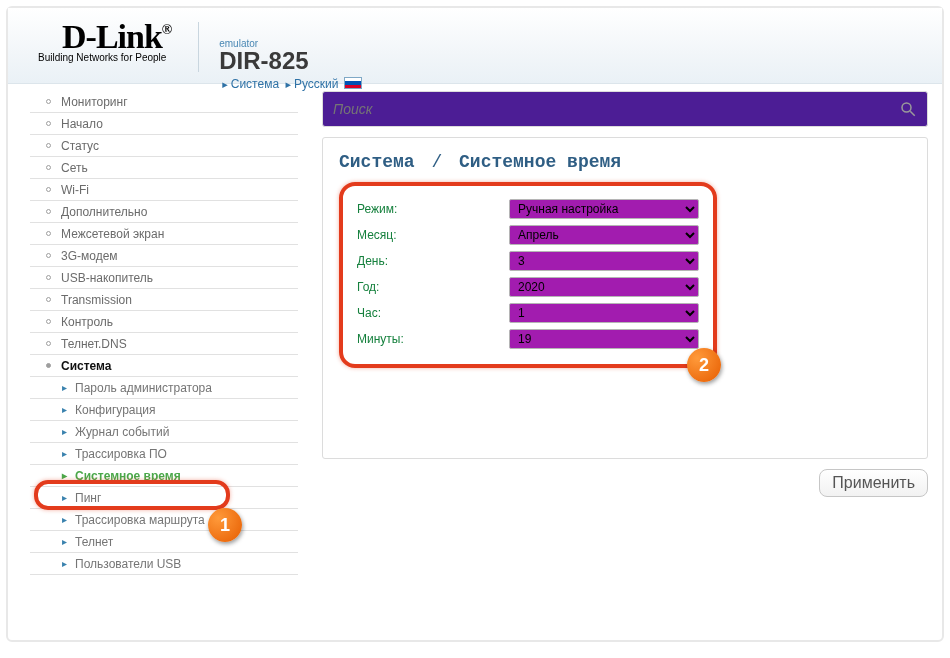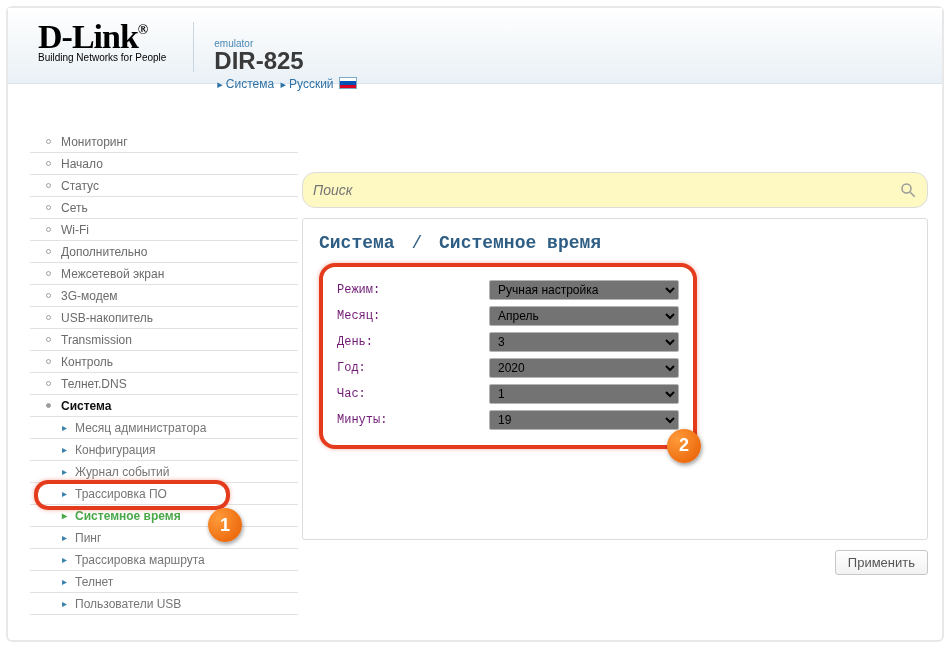--- a/index.html
+++ b/index.html
@@ -1,56 +1,56 @@
 <!DOCTYPE html>
 <html><head>
 <meta charset="utf-8">
 <style>
   * { box-sizing: border-box; margin: 0; padding: 0; }
   body { font-family: Arial, Helvetica, sans-serif; background: #fff; width: 950px; height: 658px; overflow: hidden; }
   .frame { border: 2px solid #e8e8e8; border-radius: 6px; margin: 6px; height: 636px; background: #fff; position: relative; }
   .header { background: linear-gradient(to bottom, #fff, #f2f6f9 60%, #eaf1f6); border-bottom: 1px solid #dce5eb; height: 76px; position: relative; padding: 10px 20px 0 30px; }
   .logo { display: inline-block; vertical-align: top; }
-  .logo-main { font-family: Georgia, serif; font-size: 34px; font-weight: 700; letter-spacing: -1px; color: #000; }
+  .logo-main { font-family: Georgia, serif; font-size: 34px; font-weight: 700; letter-spacing: -1px; color: #000; margin-left: 24px; }
   .logo-reg { font-size: 14px; vertical-align: top; position: relative; top: 4px; }
   .tagline { font-size: 10px; color: #000; margin-top: -4px; }
   .divider-v { display:inline-block; width:1px; height:50px; background:#c9d6df; margin: 4px 16px 0 22px; vertical-align: top;}
   .model-block { display:inline-block; vertical-align: top; margin-top: 20px;}
   .emu { color:#4a88b4; font-size:10px; }
   .model { font-size:24px; font-weight:700; color:#3a3a3a; line-height:1; }
   .crumbs { margin-top: 4px; font-size: 12px; }
   .crumb-arrow { color:#2f72a6; margin: 0 3px; font-size: 11px;}
   .crumb { color:#2f72a6; }
   .flag { display:inline-block; width:18px; height:12px; vertical-align: -1px; margin-left:2px; background: linear-gradient(to bottom, #fff 0 33%, #0052b4 33% 66%, #d80027 66% 100%); border:1px solid #7fa8c6;}
   
-  .layout { display:flex; height: calc(100% - 76px); padding: 32px 14px 10px 22px; gap: 4px; align-items: center; }
+  .layout { display:flex; height: calc(100% - 76px); padding: 7px 14px 10px 22px; gap: 24px; }
   .sidebar { width: 268px; flex-shrink:0; }
   .menu-item, .sub-item { display:flex; align-items:center; height:22px; border-bottom:1px solid #e1e1e1; font-size:12px; color:#6b6b6b; padding-left:16px; position:relative; cursor:pointer; background:#fff;}
   .menu-item .dot { width:5px; height:5px; border:1px solid #9e9e9e; border-radius:50%; margin-right:10px;}
   .menu-item.expanded { color:#111; font-weight:700;}
   .menu-item.expanded .dot { background:#9e9e9e;}
   .sub-item { padding-left: 32px; color:#757575;}
   .sub-item .chev { color:#3a82ae; margin-right:8px; font-size:10px;}
   .sub-item.active { color:#4aa84a; font-weight:700;}
   .sub-item.active .chev { color:#4aa84a; }
   .highlight1 { position:absolute; left: 26px; top: 472px; width: 196px; height: 30px; border: 4px solid #e33b1c; border-radius: 14px; pointer-events:none; box-shadow: 0 0 4px rgba(227,59,28,0.4);}
   
   .main { flex:1; position:relative; }
-  .search-wrap { border:1px solid #dcdcdc; border-radius:13px; height:36px; display:flex; align-items:center; padding: 0 10px; background:#fef9c3;}
+  .search-wrap { border:1px solid #dcdcdc; border-radius:3px; height:36px; display:flex; align-items:center; padding: 0 10px; background:#4c1d95;}
   .search-wrap input { border:none; outline:none; flex:1; font-size:14px; color:#888; font-style:italic; background:transparent;}
   .mag { width:18px; height:18px; }
   .content { border:1px solid #dcdcdc; border-radius:3px; margin-top:10px; padding: 14px 16px 16px 16px; min-height: 322px; position:relative; background:#fff;}
   .title { color:#2f5e84; font-size:18px; font-weight:700;font-family:Liberation Mono, monospace;}
   .title .sep { margin: 0 6px; font-weight:400;}
   .settings-box { border:4px solid #e33b1c; border-radius:16px; margin-top:10px; padding: 10px 14px 12px 14px; position:relative; width: 378px; box-shadow: 0 0 4px rgba(227,59,28,0.4);}
   .row { display:flex; align-items:center; height:26px; font-size:12px;}
-  .row .lbl { width: 152px; color:#701a75;font-family:Liberation Mono, monospace;}
-  .row select { flex:1; height:20px; border:1px solid #b5b5b5; border-radius:2px; font-size:12px; padding:0 4px; background:#737373;}
+  .row .lbl { width: 152px; color:#15803d;}
+  .row select { flex:1; height:20px; border:1px solid #b5b5b5; border-radius:2px; font-size:12px; padding:0 4px; background:#a21caf;}
   .apply-wrap { text-align:right; margin-top: 10px;}
-  .apply-btn { border:1px solid #c6c6c6; background: linear-gradient(to bottom,#fff,#f2f2f2); border-radius:3px; padding: 4px 12px; font-size:13px; color:#555; cursor:pointer;}
+  .apply-btn { border:1px solid #c6c6c6; background: linear-gradient(to bottom,#fff,#f2f2f2); border-radius:8px; padding: 4px 12px; font-size:16px; color:#555; cursor:pointer;}
   
   .callout { position:absolute; width:34px; height:34px; border-radius:50%; background: radial-gradient(circle at 30% 30%, #ff9a3a, #e65c00); color:#fff; font-weight:700; font-size:18px; display:flex; align-items:center; justify-content:center; box-shadow: 1px 2px 4px rgba(0,0,0,0.4);}
   .c1 { left: 200px; top: 500px; }
   .c2 { right: -8px; bottom: -18px; }
 </style>
 </head>
 <body>
 
 <div class="frame">
   <div class="header">
@@ -119,21 +119,21 @@
       <div class="menu-item">
           <span class="dot"></span>
           <span>Телнет.DNS</span>
         </div>
       <div class="menu-item expanded">
           <span class="dot"></span>
           <span>Система</span>
         </div>
       <div class="sub-item">
           <span class="chev">▸</span>
-          <span>Месяц администратора</span>
+          <span>Пароль администратора</span>
         </div>
       <div class="sub-item">
           <span class="chev">▸</span>
           <span>Конфигурация</span>
         </div>
       <div class="sub-item">
           <span class="chev">▸</span>
           <span>Журнал событий</span>
         </div>
       <div class="sub-item">

